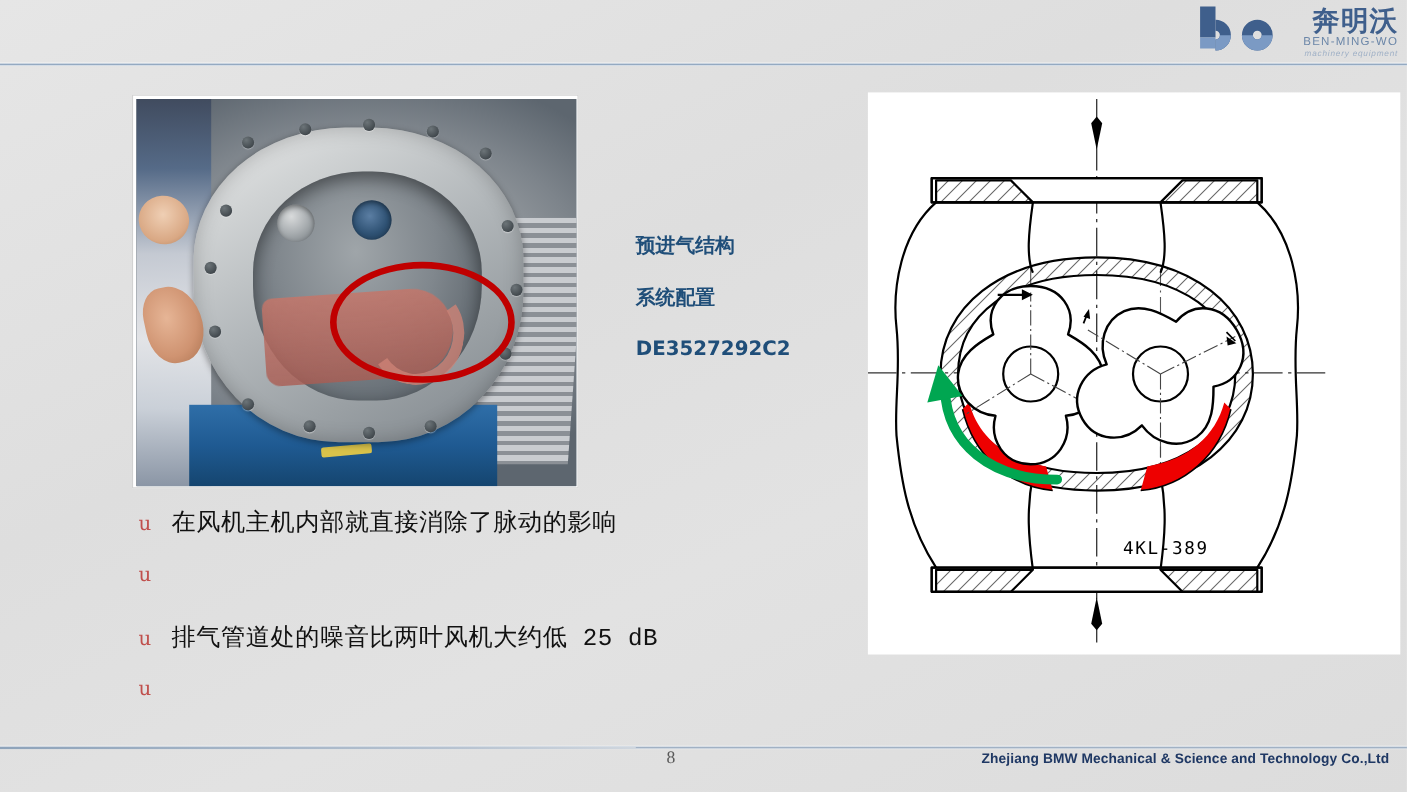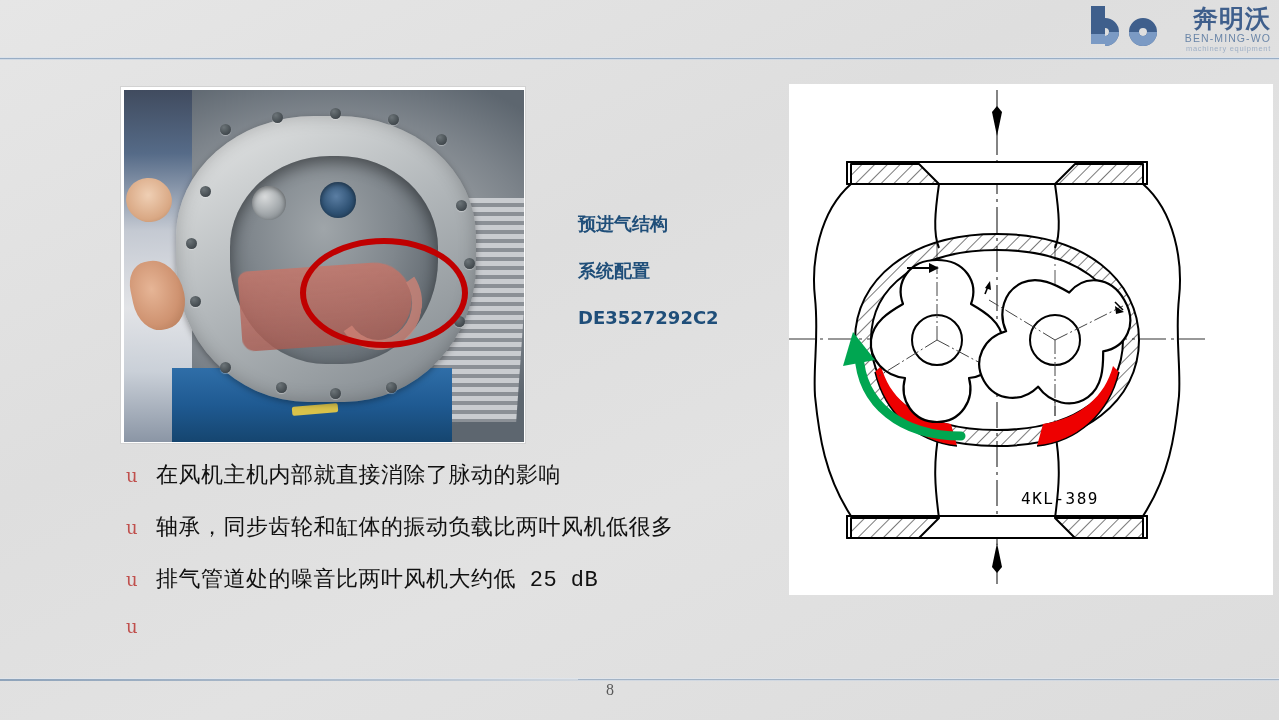--- a/index.html
+++ b/index.html
@@ -65,20 +65,21 @@
     color: #6b86a8;
     letter-spacing: 1.1px;
     line-height: 12px;
     margin-top: 1px;
   }
   .logo-tag {
     font-size: 7.5px;
     color: #9fb0c6;
     letter-spacing: 0.7px;
     line-height: 9px;
+    font-style: italic;
   }
 
   
   #photo-panel {
     position: absolute;
     left: 120px;
     top: 86px;
     width: 406px;
     height: 358px;
     background: #ffffff;
@@ -542,28 +543,28 @@
     </svg>
   </div>
 
   <div id="bullet-list">
     <div class="bullet-row">
       <span class="bullet-mark">u</span>
       <span class="bullet-text">在风机主机内部就直接消除了脉动的影响</span>
     </div>
     <div class="bullet-row">
       <span class="bullet-mark">u</span>
-      <span class="bullet-text">轴承，同步齿轮和缸体的振动负载比两叶风机低很多</span>
     </div>
     <div class="bullet-row">
       <span class="bullet-mark">u</span>
       <span class="bullet-text">排气管道处的噪音比两叶风机大约低 25 dB</span>
     </div>
     <div class="bullet-row">
       <span class="bullet-mark">u</span>
     </div>
   </div>
 
   <div id="footer-rule"></div>
   <div id="footer-rule-left"></div>
   <div id="page-number">8</div>
+  <div id="footer-company">Zhejiang BMW Mechanical &amp; Science and Technology Co.,Ltd</div>
 
 </div>
 
 </body></html>

